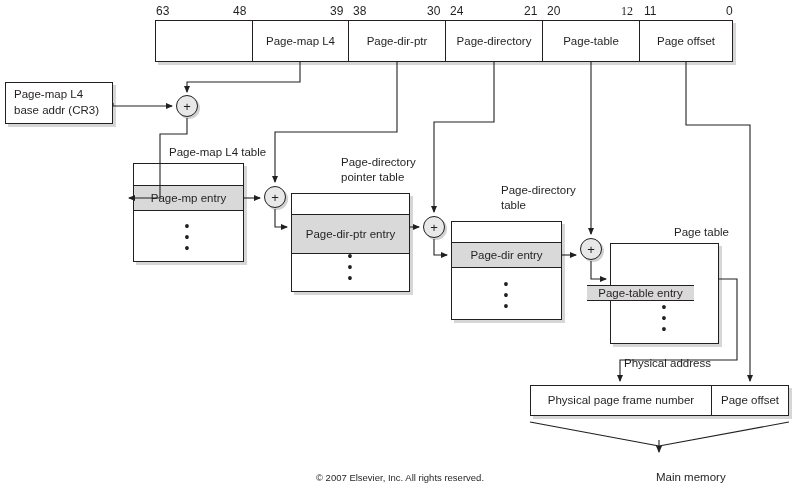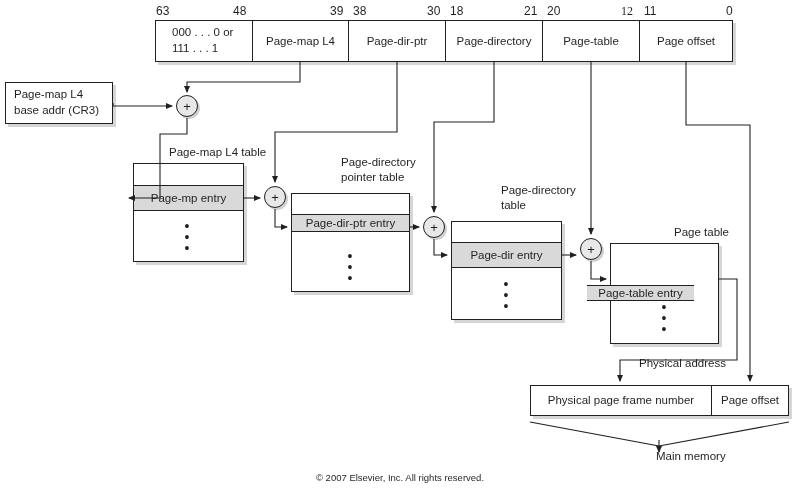--- a/index.html
+++ b/index.html
@@ -128,33 +128,29 @@
 <body>
 
 <div id="canvas">
 
   <div class="bitlabel" style="left:156px; top:4px;">63</div>
   <div class="bitlabel" style="left:233px; top:4px;">48</div>
   <div class="bitlabel" style="left:256px; top:4px;margin-top:40px;">47</div>
   <div class="bitlabel" style="left:330px; top:4px;">39</div>
   <div class="bitlabel" style="left:353px; top:4px;">38</div>
   <div class="bitlabel" style="left:427px; top:4px;">30</div>
-  <div class="bitlabel" style="left:450px; top:4px;">18</div>
+  <div class="bitlabel" style="left:450px; top:4px;">24</div>
   <div class="bitlabel" style="left:524px; top:4px;">21</div>
   <div class="bitlabel" style="left:547px; top:4px;">20</div>
   <div class="bitlabel" style="left:621px; top:4px;font-family:Liberation Serif, serif;">12</div>
   <div class="bitlabel" style="left:644px; top:4px;">11</div>
   <div class="bitlabel" style="left:726px; top:4px;">0</div>
 
   <div class="box" style="left:155px; top:20px; width:578px; height:42px;"></div>
 
-  <div class="box-text" style="left:156px; top:21px; width:96px; height:40px; padding-left:16px;">
-    <div>000 . . . 0 or</div>
-    <div>111 . . . 1</div>
-  </div>
   <div class="vsep" style="left:252px; top:21px; height:40px;"></div>
 
   <div class="cell" style="left:253px; top:21px; width:95px; height:40px;">Page-map L4</div>
   <div class="vsep" style="left:348px; top:21px; height:40px;"></div>
 
   <div class="cell" style="left:349px; top:21px; width:96px; height:40px;">Page-dir-ptr</div>
   <div class="vsep" style="left:445px; top:21px; height:40px;"></div>
 
   <div class="cell" style="left:446px; top:21px; width:96px; height:40px;">Page-directory</div>
   <div class="vsep" style="left:542px; top:21px; height:40px;"></div>
@@ -180,21 +176,21 @@
   <div class="entryrow" style="left:134px; top:185px; width:109px; height:26px;">Page-mp entry</div>
   <div class="dots" style="left:182px; top:222px; width:10px; height:30px;">
     <span>•</span>
     <span>•</span>
     <span>•</span>
   </div>
 
   <div class="caption" style="left:305px; top:155px;">Page-directory
 pointer table</div>
   <div class="box" style="left:291px; top:193px; width:119px; height:99px;"></div>
-  <div class="entryrow" style="left:292px; top:214px; width:117px; height:18px;">Page-dir-ptr entry</div>
+  <div class="entryrow" style="left:292px; top:214px; width:117px; height:40px;">Page-dir-ptr entry</div>
   <div class="dots" style="left:345px; top:252px; width:10px; height:30px;">
     <span>•</span>
     <span>•</span>
     <span>•</span>
   </div>
 
   <div class="caption" style="left:465px; top:183px;">Page-directory
 table</div>
   <div class="box" style="left:451px; top:221px; width:111px; height:99px;"></div>
   <div class="entryrow" style="left:452px; top:242px; width:109px; height:26px;">Page-dir entry</div>
@@ -206,27 +202,27 @@
 
   <div class="caption" style="left:638px; top:225px;">Page table</div>
   <div class="box" style="left:610px; top:243px; width:109px; height:101px;"></div>
   <div class="entryrow" style="left:587px; top:266px; width:107px; height:16px;margin-top:19px;">Page-table entry</div>
   <div class="dots" style="left:659px; top:303px; width:10px; height:30px;">
     <span>•</span>
     <span>•</span>
     <span>•</span>
   </div>
 
-  <div class="label-txt" style="left:639px; top:357px;">Physical address</div>
+  <div class="label-txt" style="left:624px; top:357px;">Physical address</div>
   <div class="box" style="left:530px; top:385px; width:259px; height:31px;"></div>
   <div class="cell" style="left:531px; top:386px; width:180px; height:29px;">Physical page frame number</div>
   <div class="vsep" style="left:711px; top:386px; height:29px;"></div>
   <div class="cell" style="left:712px; top:386px; width:76px; height:29px;">Page offset</div>
 
-  <div class="label-txt" style="left:632px; top:450px;padding-left:24px;">Main memory</div>
+  <div class="label-txt" style="left:632px; top:471px;padding-left:24px;">Main memory</div>
 
   <div class="copyright" style="left:0px; top:472px;">© 2007 Elsevier, Inc. All rights reserved.</div>
 
   <svg class="wires" viewBox="0 0 800 489">
     <defs>
       <marker id="arr" markerWidth="7" markerHeight="7" refX="6" refY="3" orient="auto" markerUnits="userSpaceOnUse">
         <path d="M0,0 L7,3 L0,6 z" fill="#231f20"></path>
       </marker>
     </defs>
     <g stroke="#231f20" stroke-width="1.1" fill="none">

